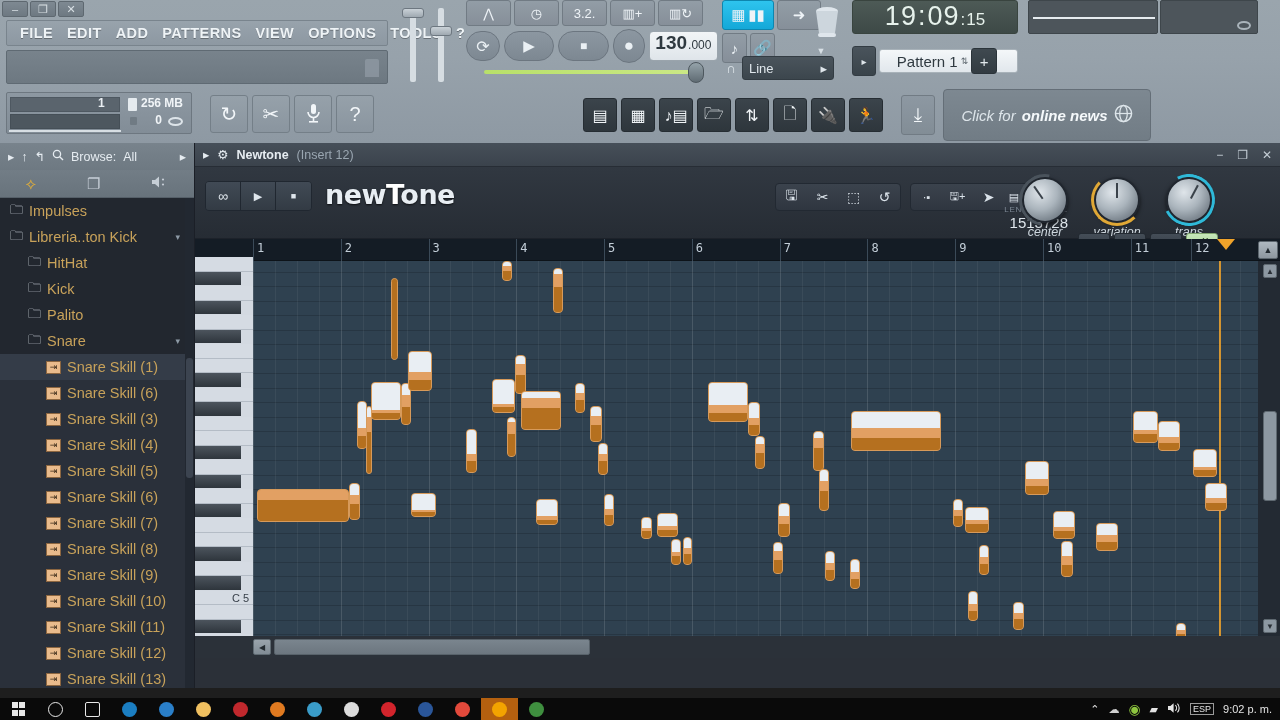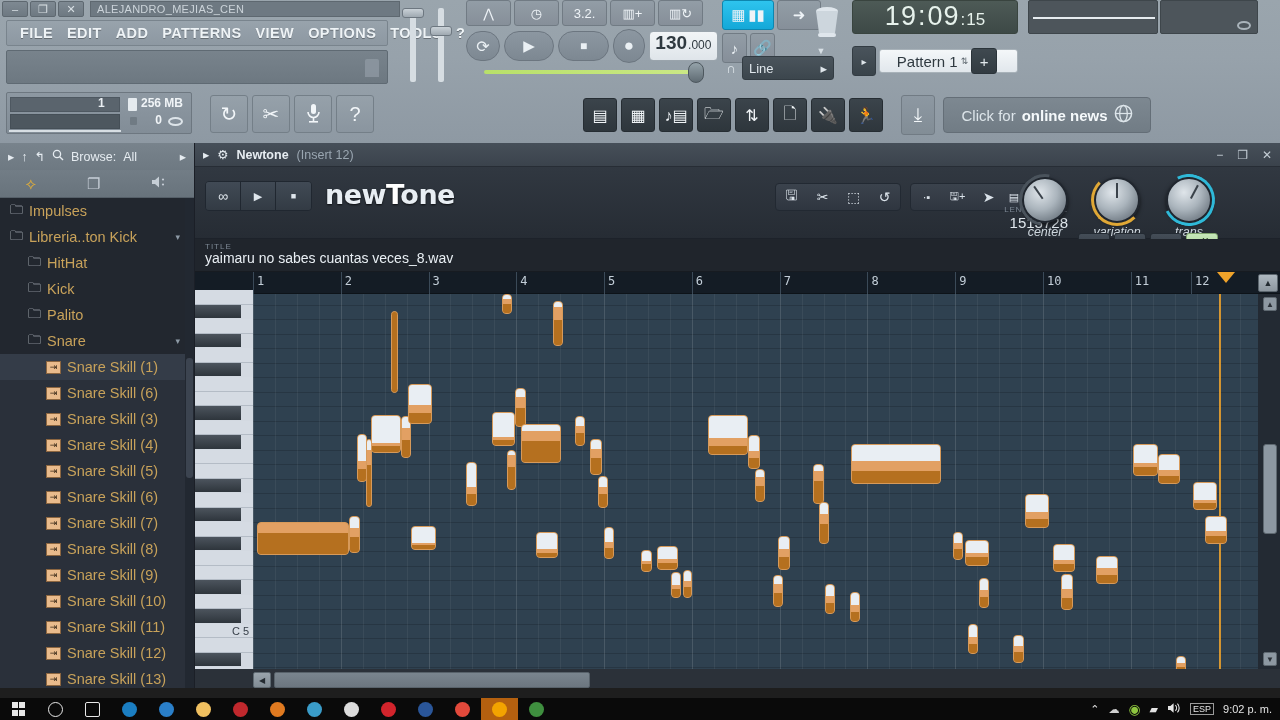--- a/index.html
+++ b/index.html
@@ -199,24 +199,24 @@
     width:34px; height:34px; border-radius:3px;
     background:linear-gradient(180deg,#3b444b,#2e363c); border:1px solid #262d33;
     display:flex; align-items:center; justify-content:center; color:#f0f4f7; font-size:16px;
   }
   .dlbtn {
     width:34px; height:40px; margin-left:14px;
     background:linear-gradient(180deg,#8d98a2,#828d96); border:1px solid #717b84; border-radius:3px;
     display:flex; align-items:center; justify-content:center; color:#f3f7fa; font-size:19px;
   }
   .newsbox {
-    width:208px; height:36px; margin-left:4px;
+    width:208px; height:52px; margin-left:4px;
     background:linear-gradient(180deg,#7d8891,#717c85); border:1px solid #646e77; border-radius:4px;
     display:flex; align-items:center; justify-content:center; gap:6px;
-    color:#dde5ea; font-size:15px;
+    color:#dde5ea; font-size:15px;font-style:italic;
   }
   .newsbox b { color:#f5f9fb; font-weight:700; }
 
   
   .browser {
     position:absolute; left:0; top:143px; width:195px; height:555px;
     background:#2a303a; border-right:1px solid #1b1f27;
   }
   .br-top {
     height:27px; background:linear-gradient(180deg,#78838c,#6e7982);
@@ -408,21 +408,20 @@
 <body>
 
 <div id="app">
 
   <div class="fl-top">
 
     <div class="winbar">
       <div class="wbtn">–</div>
       <div class="wbtn">❐</div>
       <div class="wbtn">✕</div>
-      <div class="wtitle">ALEJANDRO_MEJIAS_CEN</div>
     </div>
 
     <div class="menubar">
       <span>FILE</span>
       <span>EDIT</span>
       <span>ADD</span>
       <span>PATTERNS</span>
       <span>VIEW</span>
       <span>OPTIONS</span>
       <span>TOOLS</span>
@@ -744,24 +743,20 @@
       </div>
 
       <div class="minibtns">
         <div class="minib">◤</div>
         <div class="minib">≈</div>
         <div class="minib">∞</div>
         <div class="minib green">◀))</div>
       </div>
     </div>
 
-    <div class="nt-titlerow">
-      <div class="lbl">TITLE</div>
-      <div class="fname">yaimaru no sabes cuantas veces_8.wav</div>
-    </div>
 
     <div class="ruler" id="ruler">
       <div class="ruler-up">▲</div>
     <div class="rulertick" style="left: 58px;">1</div>
         <div class="rulertick" style="left: 145.773px;">2</div>
         <div class="rulertick" style="left: 233.546px;">3</div>
         <div class="rulertick" style="left: 321.319px;">4</div>
         <div class="rulertick" style="left: 409.092px;">5</div>
         <div class="rulertick" style="left: 496.865px;">6</div>
         <div class="rulertick" style="left: 584.638px;">7</div>

